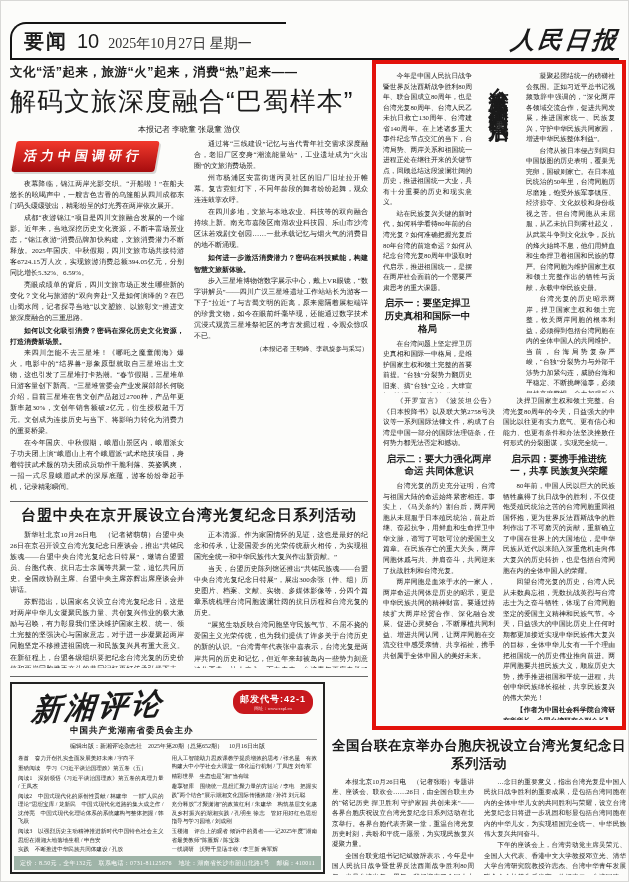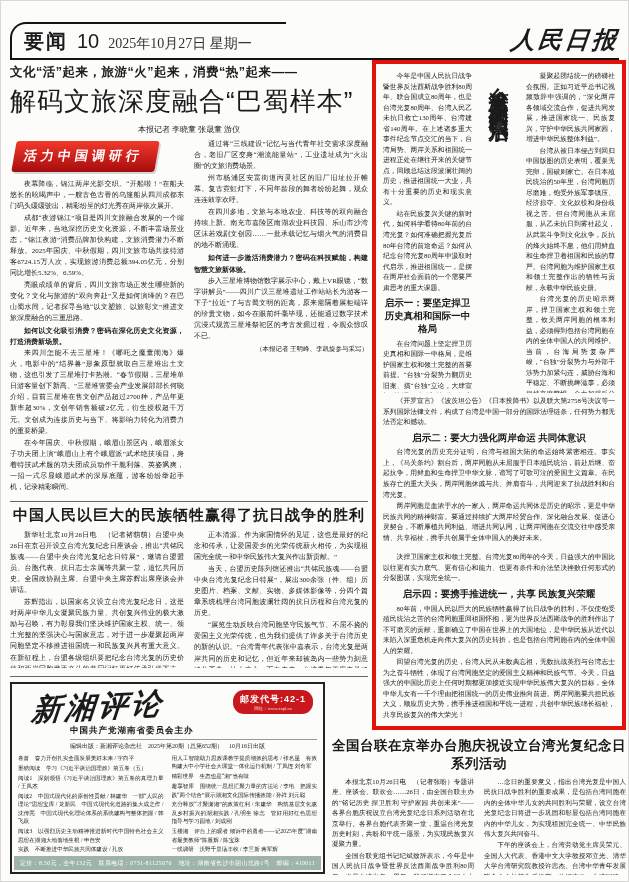--- a/index.html
+++ b/index.html
@@ -43,21 +43,21 @@
   .rb{position:absolute;left:372px;top:60px;width:254px;height:670px;border:4px solid #e3120b;
       background:#fcfcfa;box-sizing:border-box;padding:7px 7px 6px;display:flex;flex-direction:column;gap:3px;}
   .rb-top{display:grid;grid-template-columns:1fr 42px 1fr;gap:6px;height:322px;overflow:hidden;}
   .rb-col{font-size:6.8px;line-height:1.55;text-align:justify;overflow:hidden;}
   .rb-title-strip{display:flex;flex-direction:column;align-items:center;}
   .rb-title{writing-mode:vertical-rl;text-orientation:upright;font-weight:bold;font-size:20px;letter-spacing:3px;
             line-height:1;font-family:"Liberation Serif",serif;}
   .rb-author{writing-mode:vertical-rl;text-orientation:upright;font-size:7px;margin-top:6px;color:#333;}
   .rb-heading{font-family:"Liberation Sans","DejaVu Sans",sans-serif;font-weight:bold;font-size:9.5px;
               line-height:1.35;text-align:center;margin:4px 0 3px;text-indent:0;}
-  .rb-bottom{flex:1;display:grid;grid-template-columns:1fr;gap:8px;overflow:hidden;}
+  .rb-bottom{flex:1;display:grid;grid-template-columns:1fr 1fr;gap:8px;overflow:hidden;}
   .rb-closing{font-size:6.8px;font-weight:bold;margin-top:2px;text-indent:2em;}
   
   .ad{position:absolute;left:10px;top:682px;width:315px;height:192px;border:2px solid #222;box-sizing:border-box;
       padding:4px 6px 14px;overflow:hidden;}
   .ad-top{display:flex;justify-content:space-between;align-items:flex-start;}
   .ad-logo{font-size:30px;font-weight:bold;font-style:italic;letter-spacing:3px;transform:rotate(-3deg) skewX(-8deg);
            line-height:1;padding:4px 0 0 14px;}
   .ad-badge{background:#c8181d;color:#fff;border-radius:11px;padding:3px 7px;text-align:center;margin:2px 4px 0 0;}
   .ad-badge .cod{font-family:"Liberation Sans","DejaVu Sans",sans-serif;font-weight:bold;font-size:9px;letter-spacing:1px;}
   .ad-badge .url{font-size:4.5px;opacity:.85;}
@@ -114,21 +114,21 @@
             <p>步入三星堆博物馆数字展示中心，戴上VR眼镜，“数字讲解员”——四川广汉三星堆遗址工作站站长为游客一下子“拉近”了与古蜀文明的距离，原来需隔着展柜端详的珍贵文物，如今在眼前纤毫毕现，还能通过数字技术沉浸式观赏三星堆祭祀区的考古发掘过程，令观众惊叹不已。</p>
           </div>
         <div class="note">（本报记者 王明峰、李凯旋参与采写）</div>
       </div>
     </div>
   </div>
 
   <div class="hr" style="left:10px;top:501px;width:358px;"></div>
 
   <div class="art2">
-    <div class="headline2">中国人民以巨大的民族牺牲赢得了抗日战争的胜利</div>
+    <div class="headline2">台盟中央在京开展设立台湾光复纪念日系列活动</div>
     <div class="cols">
       <div class="col">
           <p>新华社北京10月26日电　（记者褚萌萌）台盟中央26日在京召开设立台湾光复纪念日座谈会，推出“共铭民族魂——台盟中央台湾光复纪念日特展”，邀请台盟盟员、台胞代表、抗日志士亲属等共聚一堂，追忆共同历史。全国政协副主席、台盟中央主席苏辉出席座谈会并讲话。</p>
           <p>苏辉指出，以国家名义设立台湾光复纪念日，这是对两岸中华儿女凝聚民族力量、共创复兴伟业的极大激励与召唤，有力彰显我们坚决维护国家主权、统一、领土完整的坚强决心与国家意志，对于进一步凝聚起两岸同胞坚定不移推进祖国统一和民族复兴具有重大意义。在新征程上，台盟各级组织要把纪念台湾光复的历史价值和两岸同胞携手奋斗的共同记忆更好传承弘扬下去，将台湾光复纪念活动所蕴藏的同心共创精神化为推进祖国统一大业和复兴伟业的智慧与力量。</p>
         </div>
       <div class="col">
           <p>正本清源。作为家国情怀的见证，这也是最好的纪念和传承，让爱国爱乡的光荣传统薪火相传，为实现祖国完全统一和中华民族伟大复兴作出新贡献。”</p>
           <p>当天，台盟历史陈列馆还推出“共铭民族魂——台盟中央台湾光复纪念日特展”，展出300余张（件、组）历史图片、档案、文献、实物、多媒体影像等，分四个篇章系统梳理台湾同胞波澜壮阔的抗日历程和台湾光复的历史。</p>
           <p>“展览生动反映台湾同胞坚守民族气节、不屈不挠的爱国主义光荣传统，也为我们提供了许多关于台湾历史的新的认识。”台湾青年代表张中嘉表示，台湾光复是两岸共同的历史和记忆，但近年来却被岛内一些势力刻意淡化歪曲，让人痛心。面向未来，台湾青年更应自觉了解这段历史，传承两岸中国人的共同情感，勇担时代责任。</p>
         </div>

